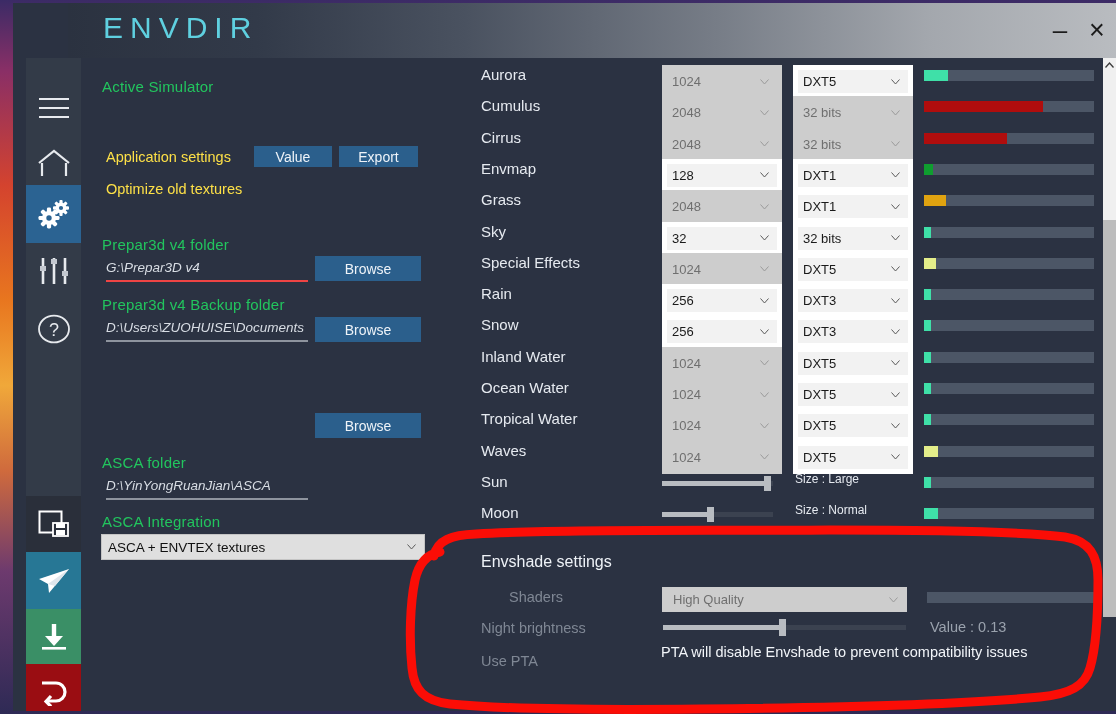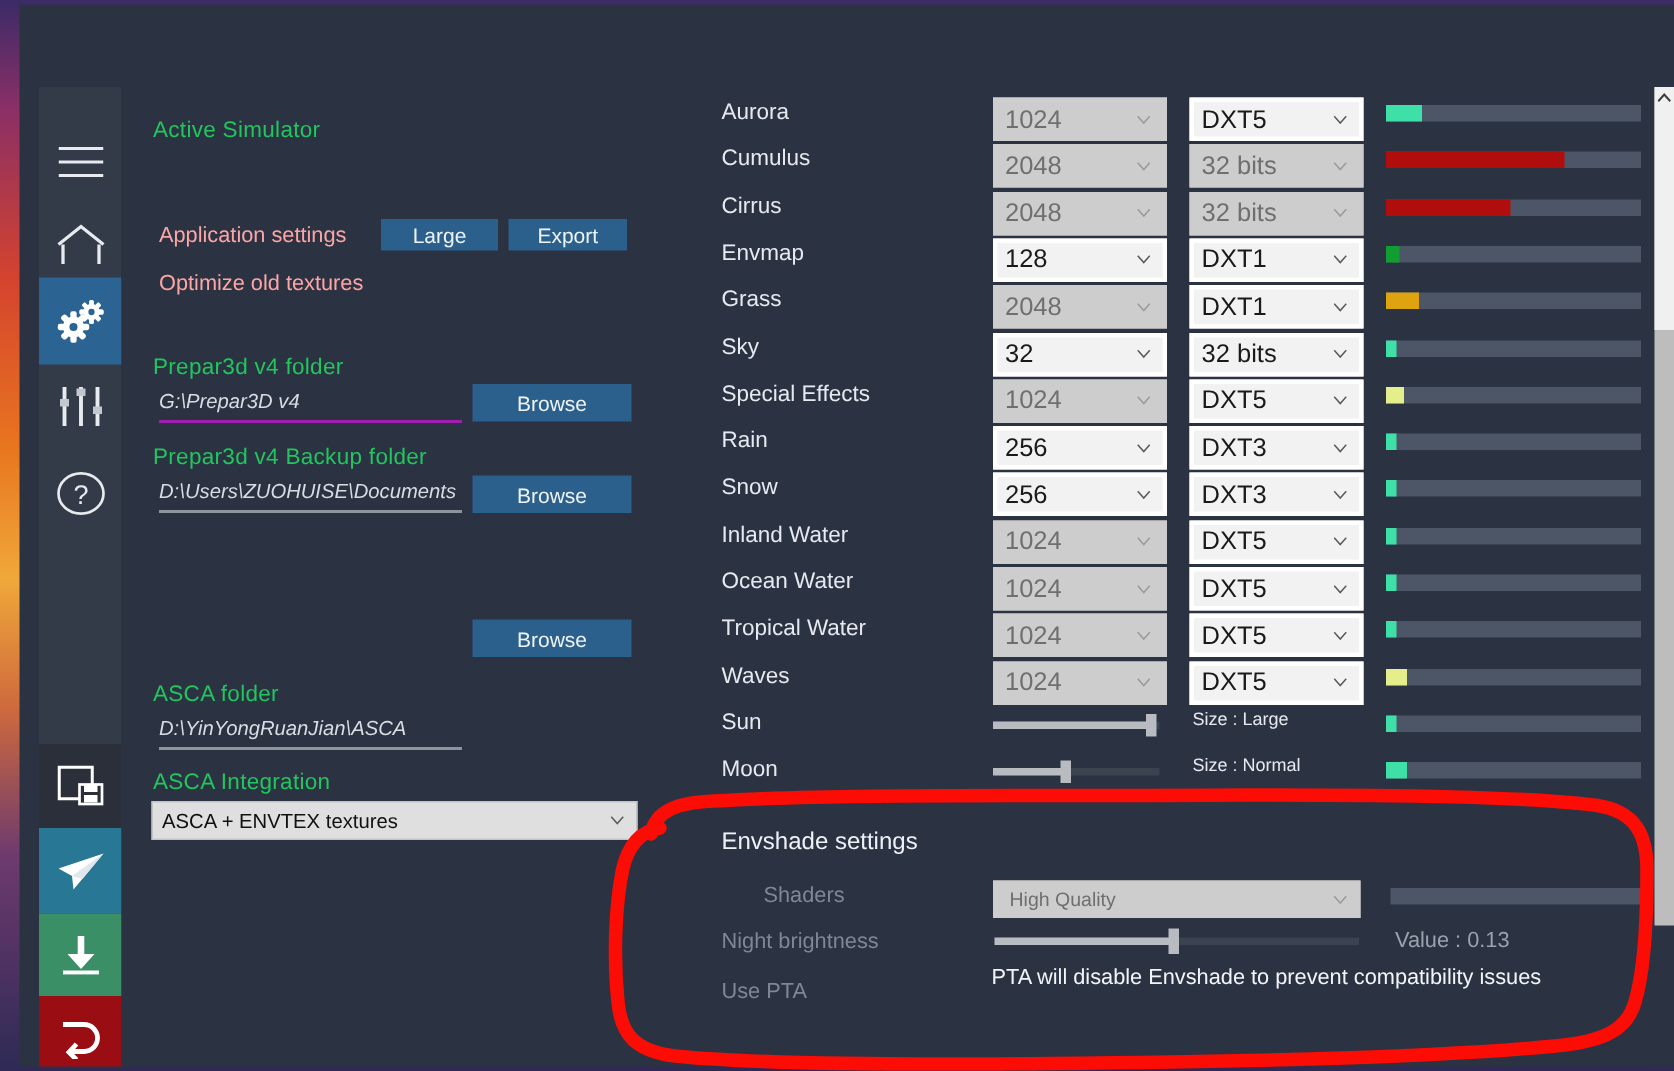--- a/index.html
+++ b/index.html
@@ -61,21 +61,21 @@
   #ri-undo{top:606px;background:#9a0d12;height:56px;}
   
   #leftpanel{
     position:absolute;left:68px;top:55px;width:352px;height:653px;
     background:#2b3242;
   }
   .lp-label{
     position:absolute;color:#22c55e;font-size:15px;letter-spacing:.2px;
   }
   .lp-sublabel{
-    position:absolute;color:#fca5a5;font-size:14.5px;
+    position:absolute;color:#fde047;font-size:14.5px;
   }
   #lbl-active{left:21px;top:20px;}
   #sel-sim{
     position:absolute;left:15px;top:44px;width:322px;height:24px;
     background:#dfdfdf;border:1px solid #c4c4c4;
     color:#111;font-size:13.5px;
     display:flex;align-items:center;
   }
   #sel-sim span.val{margin-left:6px;}
   .dd-arrow{
@@ -87,21 +87,21 @@
     position:absolute;height:21px;background:#2b5f8c;
     color:#eef3f8;font-size:14px;display:flex;align-items:center;justify-content:center;
     cursor:default;
   }
   #btn-load{left:173px;top:88px;width:78px;}
   #btn-export{left:258px;top:88px;width:79px;}
   #lbl-optimize{left:25px;top:123px;font-size:14.5px;}
   #lbl-p3dfolder{left:21px;top:178px;}
   #path-p3d{
     position:absolute;left:25px;top:202px;width:202px;height:20px;
-    border-bottom:2px solid #a21caf;
+    border-bottom:2px solid #ef4444;
     color:#d8dde4;font-size:13.5px;font-style:italic;
   }
   #btn-browse1{left:234px;top:198px;width:106px;height:25px;}
   #lbl-backup{left:21px;top:238px;}
   #path-backup{
     position:absolute;left:25px;top:262px;width:202px;height:20px;
     border-bottom:2px solid #8e949e;
     color:#d8dde4;font-size:13.5px;font-style:italic;white-space:nowrap;
   }
   #btn-browse2{left:234px;top:259px;width:106px;height:25px;}
@@ -122,22 +122,22 @@
   
   #rightpanel{
     position:absolute;left:420px;top:55px;width:670px;height:653px;
     background:#2b3242;overflow:hidden;
   }
   .row{position:absolute;left:0;width:670px;height:31.3px;}
   .row .name{
     position:absolute;left:48px;top:5px;color:#e6eaf0;font-size:15px;white-space:nowrap;
   }
   .combo{
-    position:absolute;height:23px;border:3px solid #6d28d9;
-    font-size:17px;display:flex;align-items:center;
+    position:absolute;height:23px;border:5px solid #6d28d9;
+    font-size:13px;display:flex;align-items:center;
   }
   .combo .val{margin-left:5px;}
   .combo.enabled{background:#f2f2f2;color:#1a1a1a;border-color:#ffffff;}
   .combo.disabled{background:#cdcdcd;color:#6f6f6f;border-color:#cdcdcd;}
   .c-size{left:229px;top:4px;width:110px;}
   .c-fmt{left:360px;top:4px;width:110px;}
   .bar{
     position:absolute;left:491px;top:9px;width:170px;height:11px;
     background:#4c5666;
   }
@@ -197,20 +197,25 @@
     position:absolute;left:0;top:0;width:1116px;height:714px;pointer-events:none;
   }
 </style>
 </head>
 <body>
 
 <div id="desktop"></div>
 
 <div id="window">
 
+  <div id="titlebar">
+    <div id="apptitle">ENVDIR</div>
+    <div class="wbtn" id="btn-min">–</div>
+    <div class="wbtn" id="btn-close">×</div>
+  </div>
 
   <div id="rail">
 
     <div class="rail-icon" id="ri-menu">
       <span>
         <svg width="30" height="22" viewBox="0 0 30 22">
           <rect x="0" y="1" width="30" height="2" fill="#e7eaee"></rect>
           <rect x="0" y="10" width="30" height="2" fill="#e7eaee"></rect>
           <rect x="0" y="19" width="30" height="2" fill="#e7eaee"></rect>
         </svg>
@@ -316,21 +321,21 @@
     </div>
 
   </div>
 
   <div id="leftpanel">
 
     <div class="lp-label" id="lbl-active">Active Simulator</div>
 
 
     <div class="lp-sublabel" id="lbl-appsettings">Application settings</div>
-    <div class="btn-blue" id="btn-load">Large</div>
+    <div class="btn-blue" id="btn-load">Value</div>
     <div class="btn-blue" id="btn-export">Export</div>
     <div class="lp-sublabel" id="lbl-optimize">Optimize old textures</div>
 
     <div class="lp-label" id="lbl-p3dfolder">Prepar3d v4 folder</div>
     <div id="path-p3d">G:\Prepar3D v4</div>
     <div class="btn-blue" id="btn-browse1">Browse</div>
 
     <div class="lp-label" id="lbl-backup">Prepar3d v4 Backup folder</div>
     <div id="path-backup">D:\Users\ZUOHUISE\Documents</div>
     <div class="btn-blue" id="btn-browse2">Browse</div>

